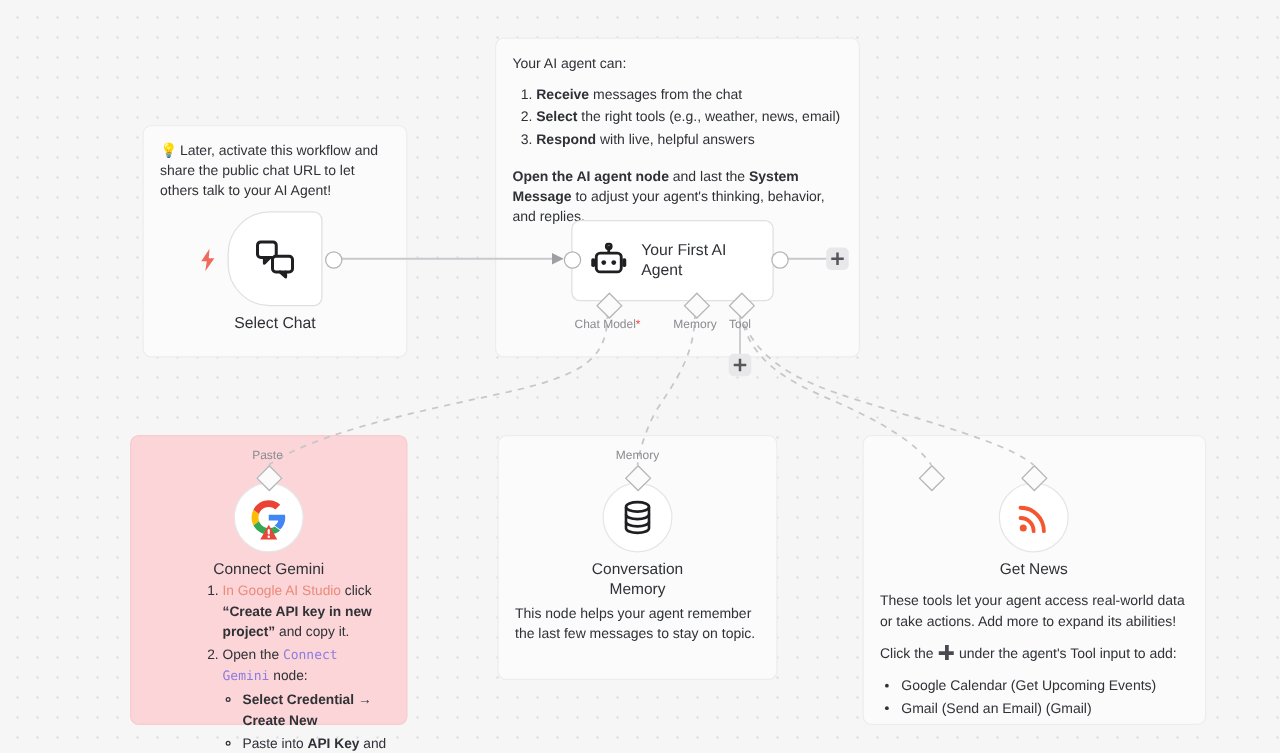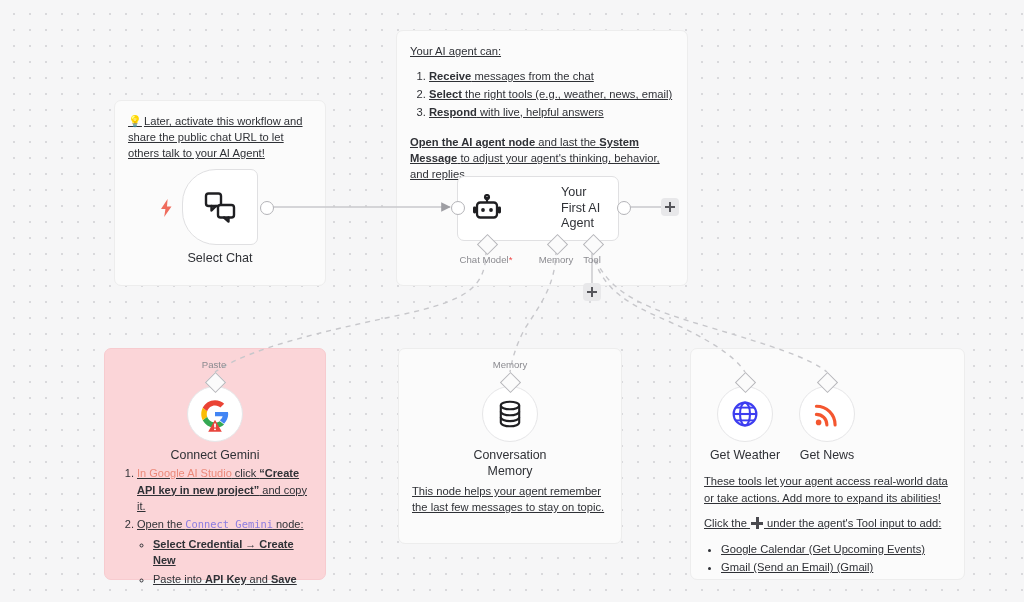--- a/index.html
+++ b/index.html
@@ -35,34 +35,33 @@
   #edge-layer { z-index: 3; }
 
   
   .sticky {
     position: absolute;
     box-sizing: border-box;
     border-radius: 7px;
     font-size: 11.2px;
     line-height: 1.45;
     color: #2f3136;
-    text-decoration: underline;
   }
   .sticky-white {
     background: #fbfbfb;
     border: 1px solid #ededed;
   }
   .sticky-pink {
     background: #fbd5d8;
     border: 1px solid #f7cbcf;
   }
 
   #sticky-chat    { left: 114px; top: 100px; width: 212px; height: 186px; z-index: 1; }
   #sticky-agent   { left: 396px; top: 30px;  width: 292px; height: 256px; z-index: 1; }
-  #sticky-gemini  { left: 104px; top: 348px; width: 222px; height: 232px; z-index: 1; }
+  #sticky-gemini  { left: 104px; top: 348px; width: 222px; height: 232px; z-index: 1; padding-left: 41px; }
   #sticky-memory  { left: 398px; top: 348px; width: 224px; height: 196px; z-index: 1; }
   #sticky-tools   { left: 690px; top: 348px; width: 275px; height: 232px; z-index: 1; }
 
   .sticky-body { padding: 12px 13px 10px 13px; }
 
   .sticky p { margin: 0 0 9px 0; }
   .sticky p:last-child { margin-bottom: 0; }
   .sticky b, .sticky strong { font-weight: bold; }
 
   .sticky ol {
@@ -154,21 +153,20 @@
   #node-agent { left: 457px; top: 176px; }
   #node-agent .node-box {
     width: 162px; height: 65px;
     padding: 0 14px;
     gap: 11px;
   }
   .agent-title {
     font-size: 12.6px;
     color: #2f3136;
     line-height: 1.25;
-    margin-left: 48px;
   }
 
   
   .node-circle {
     width: 56px; height: 56px;
     border-radius: 50%;
     background: #ffffff;
     border: 1px solid #e6e6e8;
     display: flex;
     align-items: center;
@@ -417,34 +415,20 @@
         </svg>
       </span>
     </div>
     <div class="sub-caption">
       <span>Conversation</span><br>
       <span>Memory</span>
     </div>
   </div>
 
   <div class="diamond" style="left:738px; top:375px;"></div>
-  <div class="node" id="node-weather">
-    <div class="node-circle">
-      <span>
-        <svg width="28" height="28" viewBox="0 0 28 28" class="icon-svg" aria-hidden="true">
-          <circle cx="14" cy="14" r="11.4" fill="none" stroke="#3d3df0" stroke-width="2.1"></circle>
-          <ellipse cx="14" cy="14" rx="5" ry="11.4" fill="none" stroke="#3d3df0" stroke-width="2.1"></ellipse>
-          <line x1="2.6" y1="14" x2="25.4" y2="14" stroke="#3d3df0" stroke-width="2.1"></line>
-          <line x1="4.8" y1="7.6" x2="23.2" y2="7.6" stroke="#3d3df0" stroke-width="1.9"></line>
-          <line x1="4.8" y1="20.4" x2="23.2" y2="20.4" stroke="#3d3df0" stroke-width="1.9"></line>
-        </svg>
-      </span>
-    </div>
-    <div class="sub-caption">Get Weather</div>
-  </div>
 
   <div class="diamond" style="left:820px; top:375px;"></div>
   <div class="node" id="node-news">
     <div class="node-circle">
       <span>
         <svg width="26" height="26" viewBox="0 0 26 26" class="icon-svg" aria-hidden="true">
           <circle cx="4.6" cy="21.4" r="2.8" fill="#f4562f"></circle>
           <path d="M2.4 13.4 C8.3 13.4 12.9 18 12.9 23.9" fill="none" stroke="#f4562f" stroke-width="3.1" stroke-linecap="round"></path>
           <path d="M2.4 5.2 C12.8 5.2 21.1 13.5 21.1 23.9" fill="none" stroke="#f4562f" stroke-width="3.1" stroke-linecap="round"></path>
         </svg>

